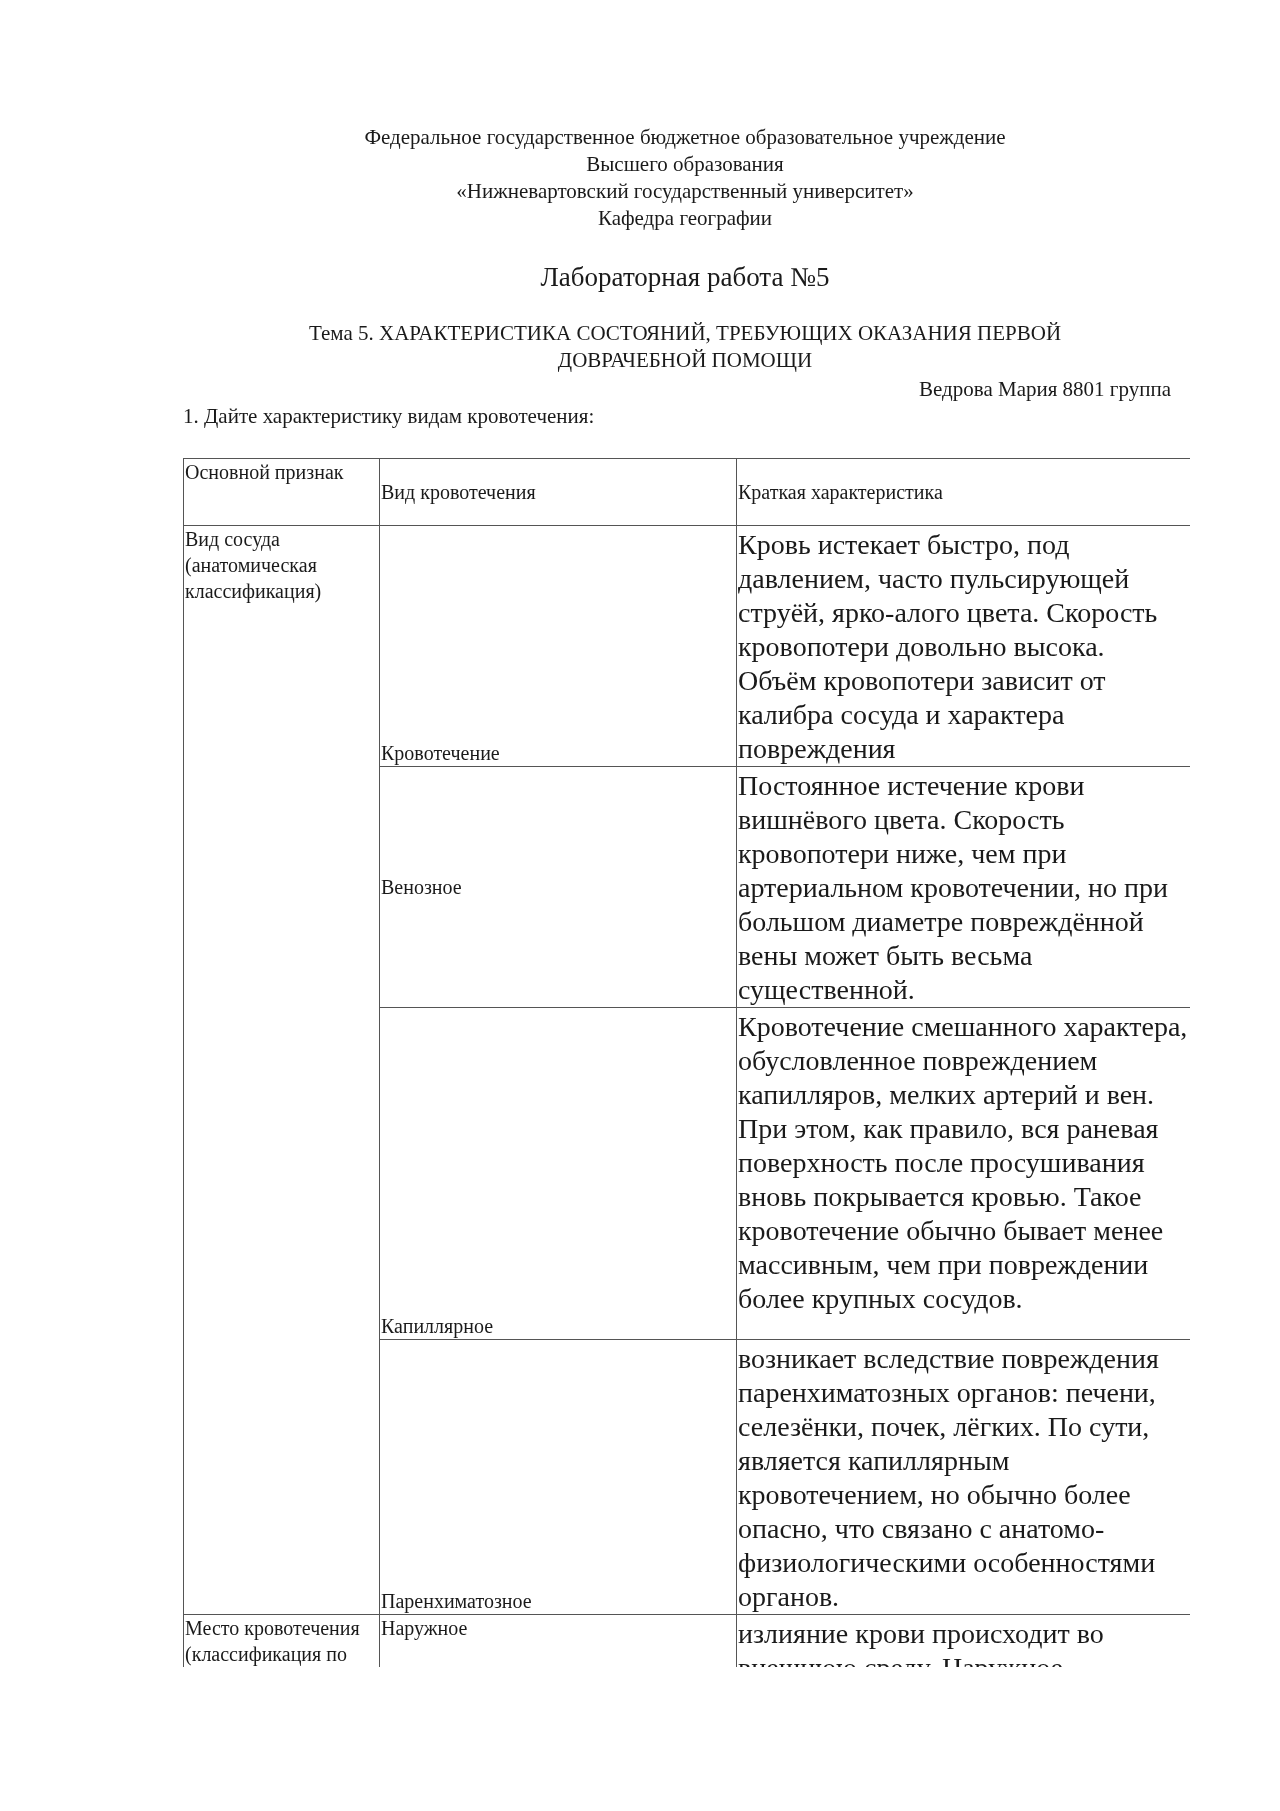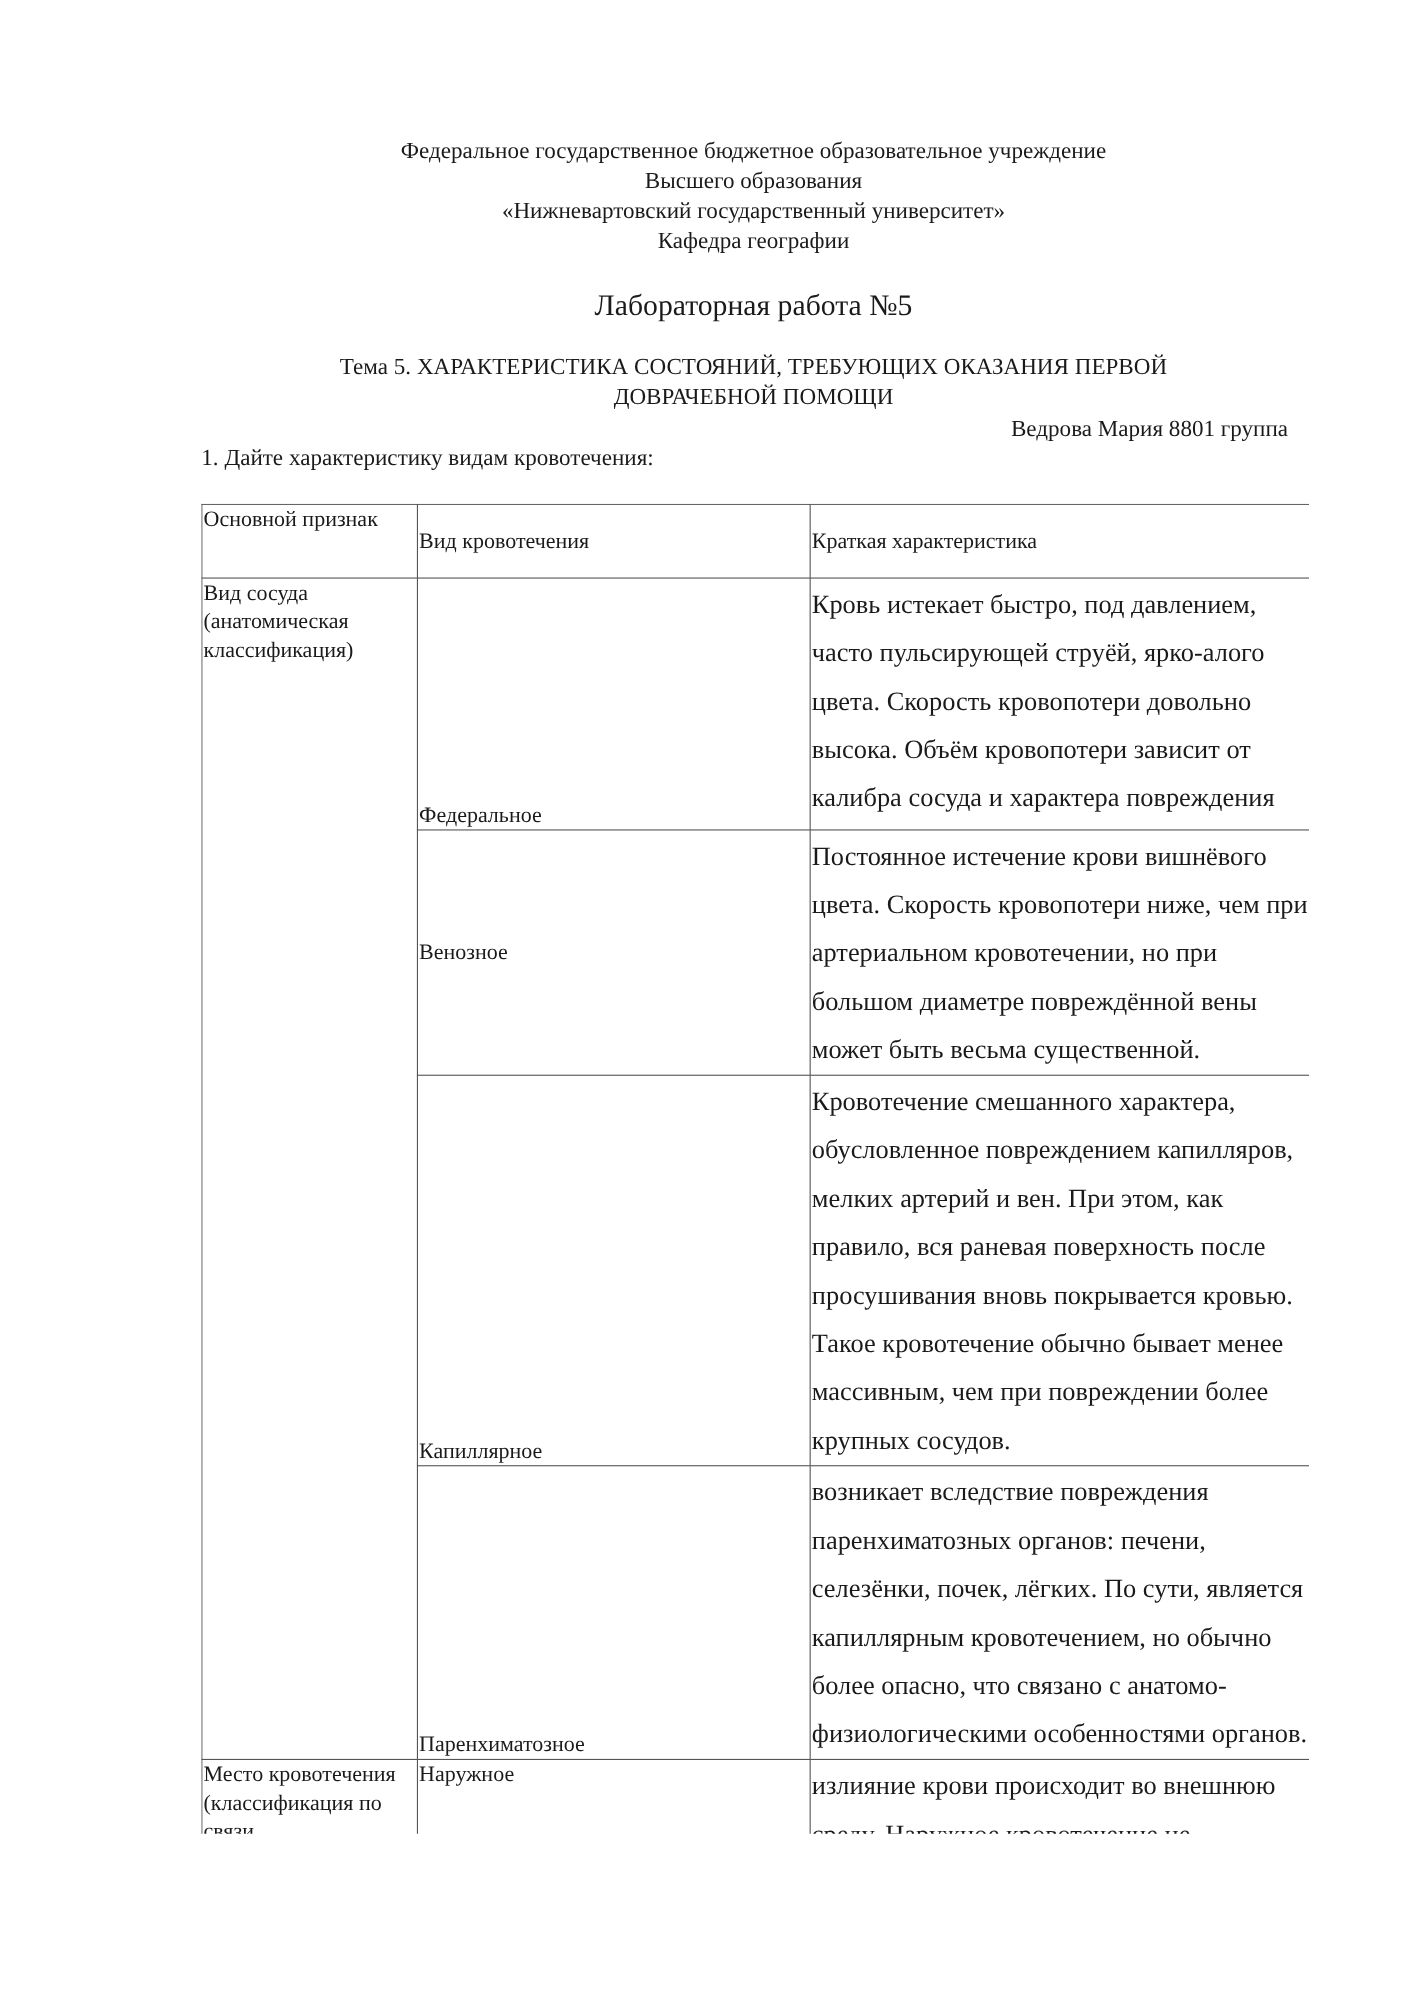--- a/index.html
+++ b/index.html
@@ -19,21 +19,21 @@
 
   #table-wrap { position: absolute; left: 183px; top: 458px; width: 1007px; height: 1209px; overflow: hidden; }
   table { border-collapse: collapse; width: 1007px; table-layout: fixed; }
   td { border: 1.5px solid #555; padding: 0 1px; vertical-align: top; font-size: 21px; }
   col.c1 { width: 196px; }
   col.c2 { width: 357px; }
   col.c3 { width: 454px; }
   .head td { height: 66px; line-height: 26px; }
   .head td.mid { vertical-align: middle; }
   .narrow { line-height: 26px; font-size: 20px; }
-  .desc { line-height: 44px; font-size: 24px; padding-top: 2px; }
+  .desc { line-height: 34px; font-size: 28px; padding-top: 2px; }
   .bottom { vertical-align: bottom; line-height: 26px; }
   tr.r-art td { height: 226px; }
   tr.r-ven td { height: 193px; }
   tr.r-cap td { height: 329px; margin-top: 43px; }
   tr.r-par td { height: 261px; margin-left: 24px; }
   tr.r-ext td { height: 240px; }
   .v-mid { vertical-align: middle; }
 </style>
 </head>
 <body>
@@ -59,21 +59,21 @@
         <col class="c3">
       </colgroup>
     <tbody>
         <tr class="head">
       <td class="narrow">Основной признак</td>
       <td class="mid narrow">Вид кровотечения</td>
       <td class="mid narrow">Краткая характеристика</td>
     </tr>
     <tr class="r-art">
       <td rowspan="4" class="narrow">Вид сосуда (анатомическая классификация)</td>
-      <td class="bottom narrow">Федеральное</td>
+      <td class="bottom narrow">Кровотечение</td>
       <td class="desc">Кровь истекает быстро, под давлением, часто пульсирующей струёй, ярко-алого цвета. Скорость кровопотери довольно высока. Объём кровопотери зависит от калибра сосуда и характера повреждения</td>
     </tr>
     <tr class="r-ven">
       <td class="v-mid narrow">Венозное</td>
       <td class="desc">Постоянное истечение крови вишнёвого цвета. Скорость кровопотери ниже, чем при артериальном кровотечении, но при большом диаметре повреждённой вены может быть весьма существенной.</td>
     </tr>
     <tr class="r-cap">
       <td class="bottom narrow">Капиллярное</td>
       <td class="desc">Кровотечение смешанного характера, обусловленное повреждением капилляров, мелких артерий и вен. При этом, как правило, вся раневая поверхность после просушивания вновь покрывается кровью. Такое кровотечение обычно бывает менее массивным, чем при повреждении более крупных сосудов.</td>
     </tr>

